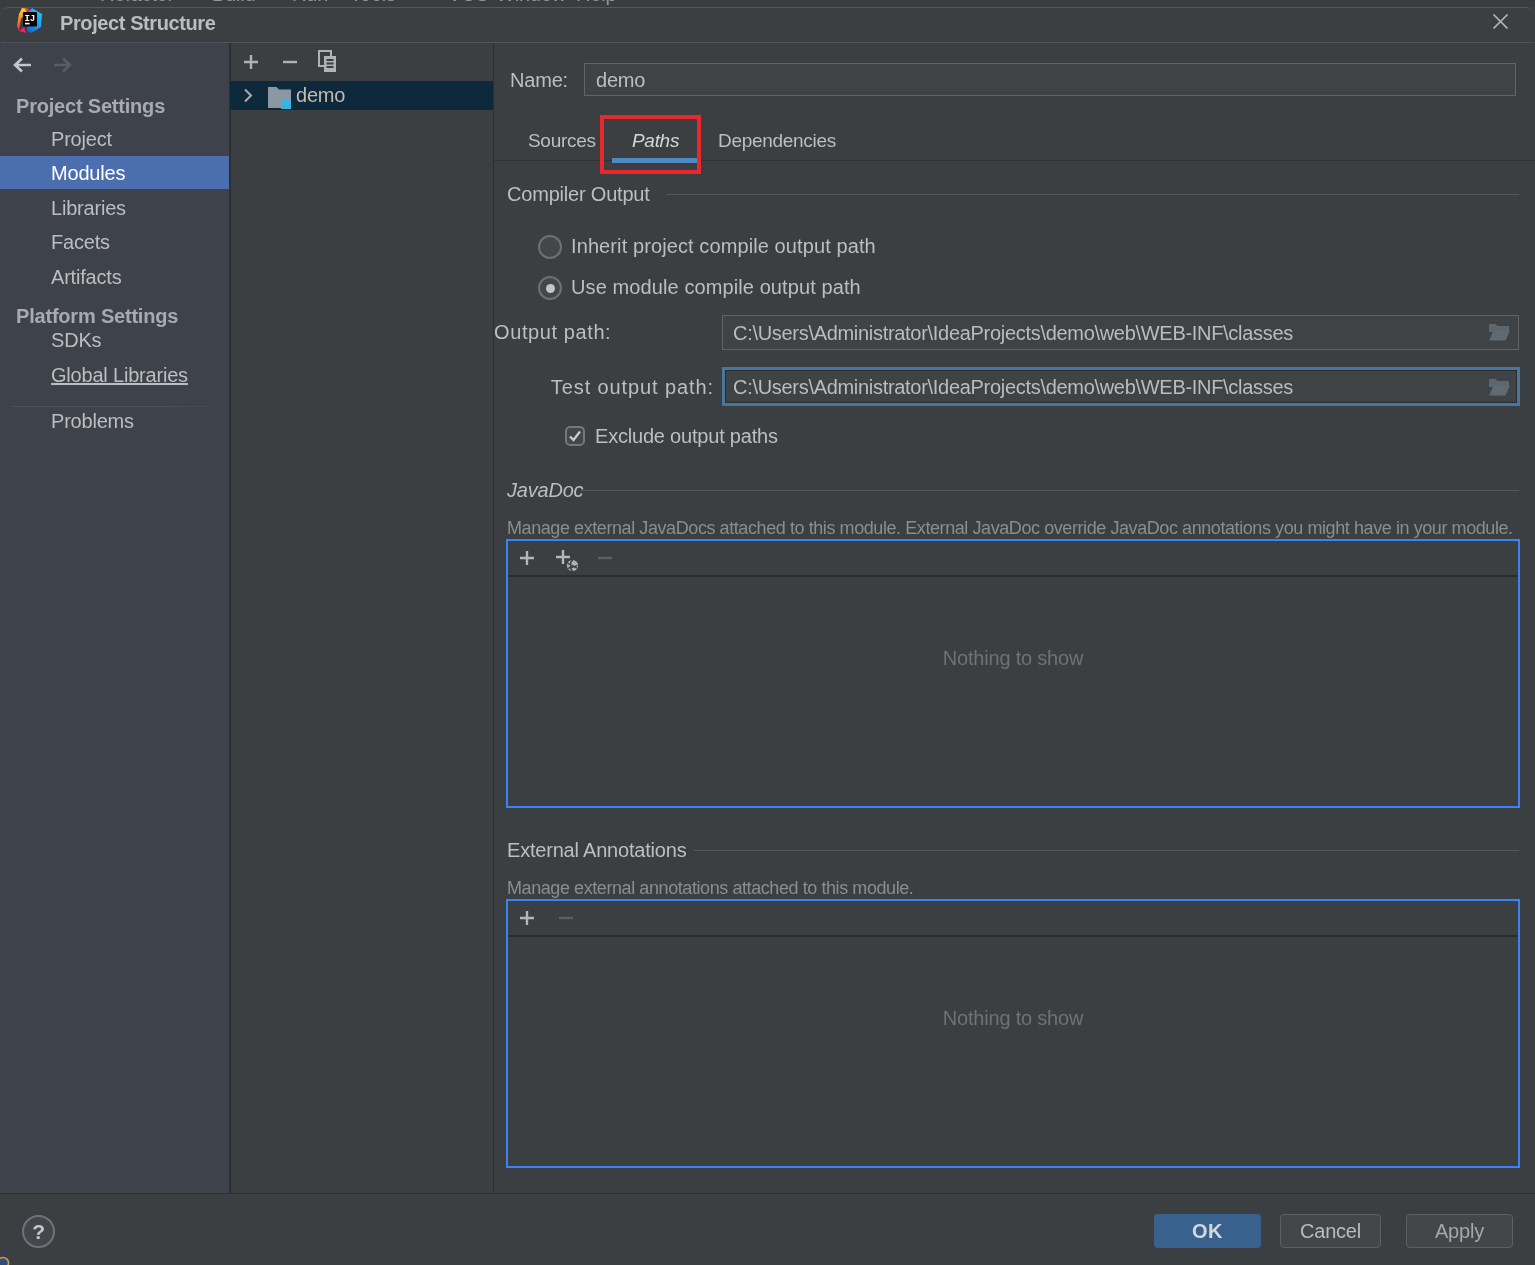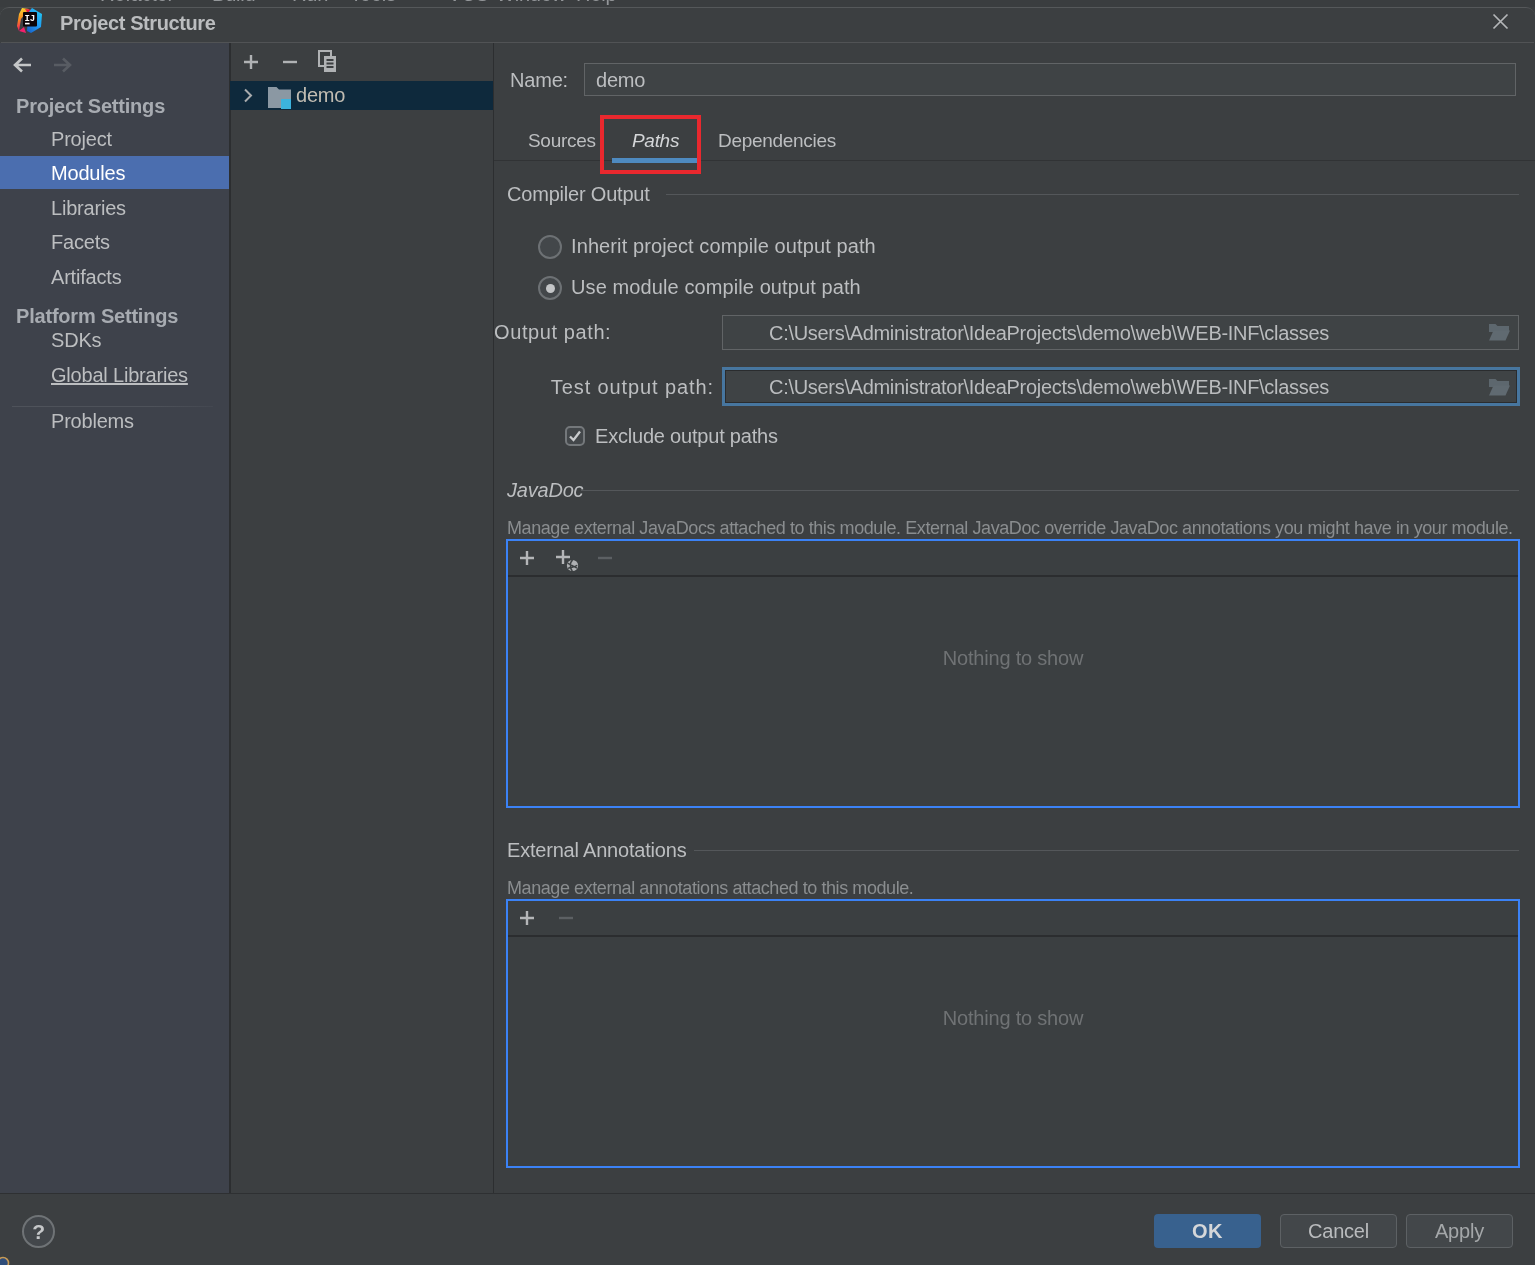--- a/index.html
+++ b/index.html
@@ -42,30 +42,30 @@
   .hline{height:1px;background:#54575a;}
   .desc{font-size:18px;letter-spacing:-0.42px;color:#8a8d8f;}
   
   .radio{width:20px;height:20px;border-radius:50%;border:2px solid #6d7174;background:#43474a;}
   .rdot{width:9px;height:9px;border-radius:50%;background:#c3c5c7;}
   .rlabel{letter-spacing:0.1px;}
   
   #outfield{left:722px;top:315px;width:797px;height:35px;box-sizing:border-box;}
   #testfield{left:725px;top:370px;width:792px;height:33px;background:#3f4345;box-sizing:border-box;
              border:1px solid #2a2c2e;outline:3px solid #47769f;}
-  .ptext{color:#babcbe;letter-spacing:-0.3px;margin-left:36px;}
+  .ptext{color:#babcbe;letter-spacing:-0.3px;}
   
   .panel{left:506px;width:1014px;border:2px solid #3b82f6;background:#3b3f41;box-sizing:border-box;}
   .ptool{position:absolute;left:0;top:0;right:0;height:34px;border-bottom:2px solid #2b2d2f;}
   .nothing{position:absolute;left:0;right:0;text-align:center;color:#6f7274;}
   
   #botline{left:0;top:1193px;width:1535px;height:1px;background:#2e3032;}
   .btn{top:1214px;height:34px;border-radius:4px;text-align:center;line-height:34px;box-sizing:border-box;}
   #okbtn{left:1154px;width:107px;background:#38618e;color:#d5d7d9;font-weight:bold;letter-spacing:0.5px;}
-  #cancelbtn{left:1280px;width:117px;background:#43474a;border:1px solid #5d6164;color:#b9bbbd;line-height:32px;}
+  #cancelbtn{left:1280px;width:101px;background:#43474a;border:1px solid #5d6164;color:#b9bbbd;line-height:32px;}
   #applybtn{left:1406px;width:107px;background:#43474a;border:1px solid #5d6164;color:#a4a7a9;line-height:32px;}
   #help{left:22px;top:1215px;width:29px;height:29px;border-radius:50%;
         border:2px solid #6f7376;background:#43474b;color:#c6c8ca;
         font-weight:bold;font-size:21px;text-align:center;line-height:29px;}
 </style>
 </head>
 <body>
 <div id="ghost" class="abs">
   <div style="left:100px">Refactor</div>
   <div style="left:212px">Build</div>

